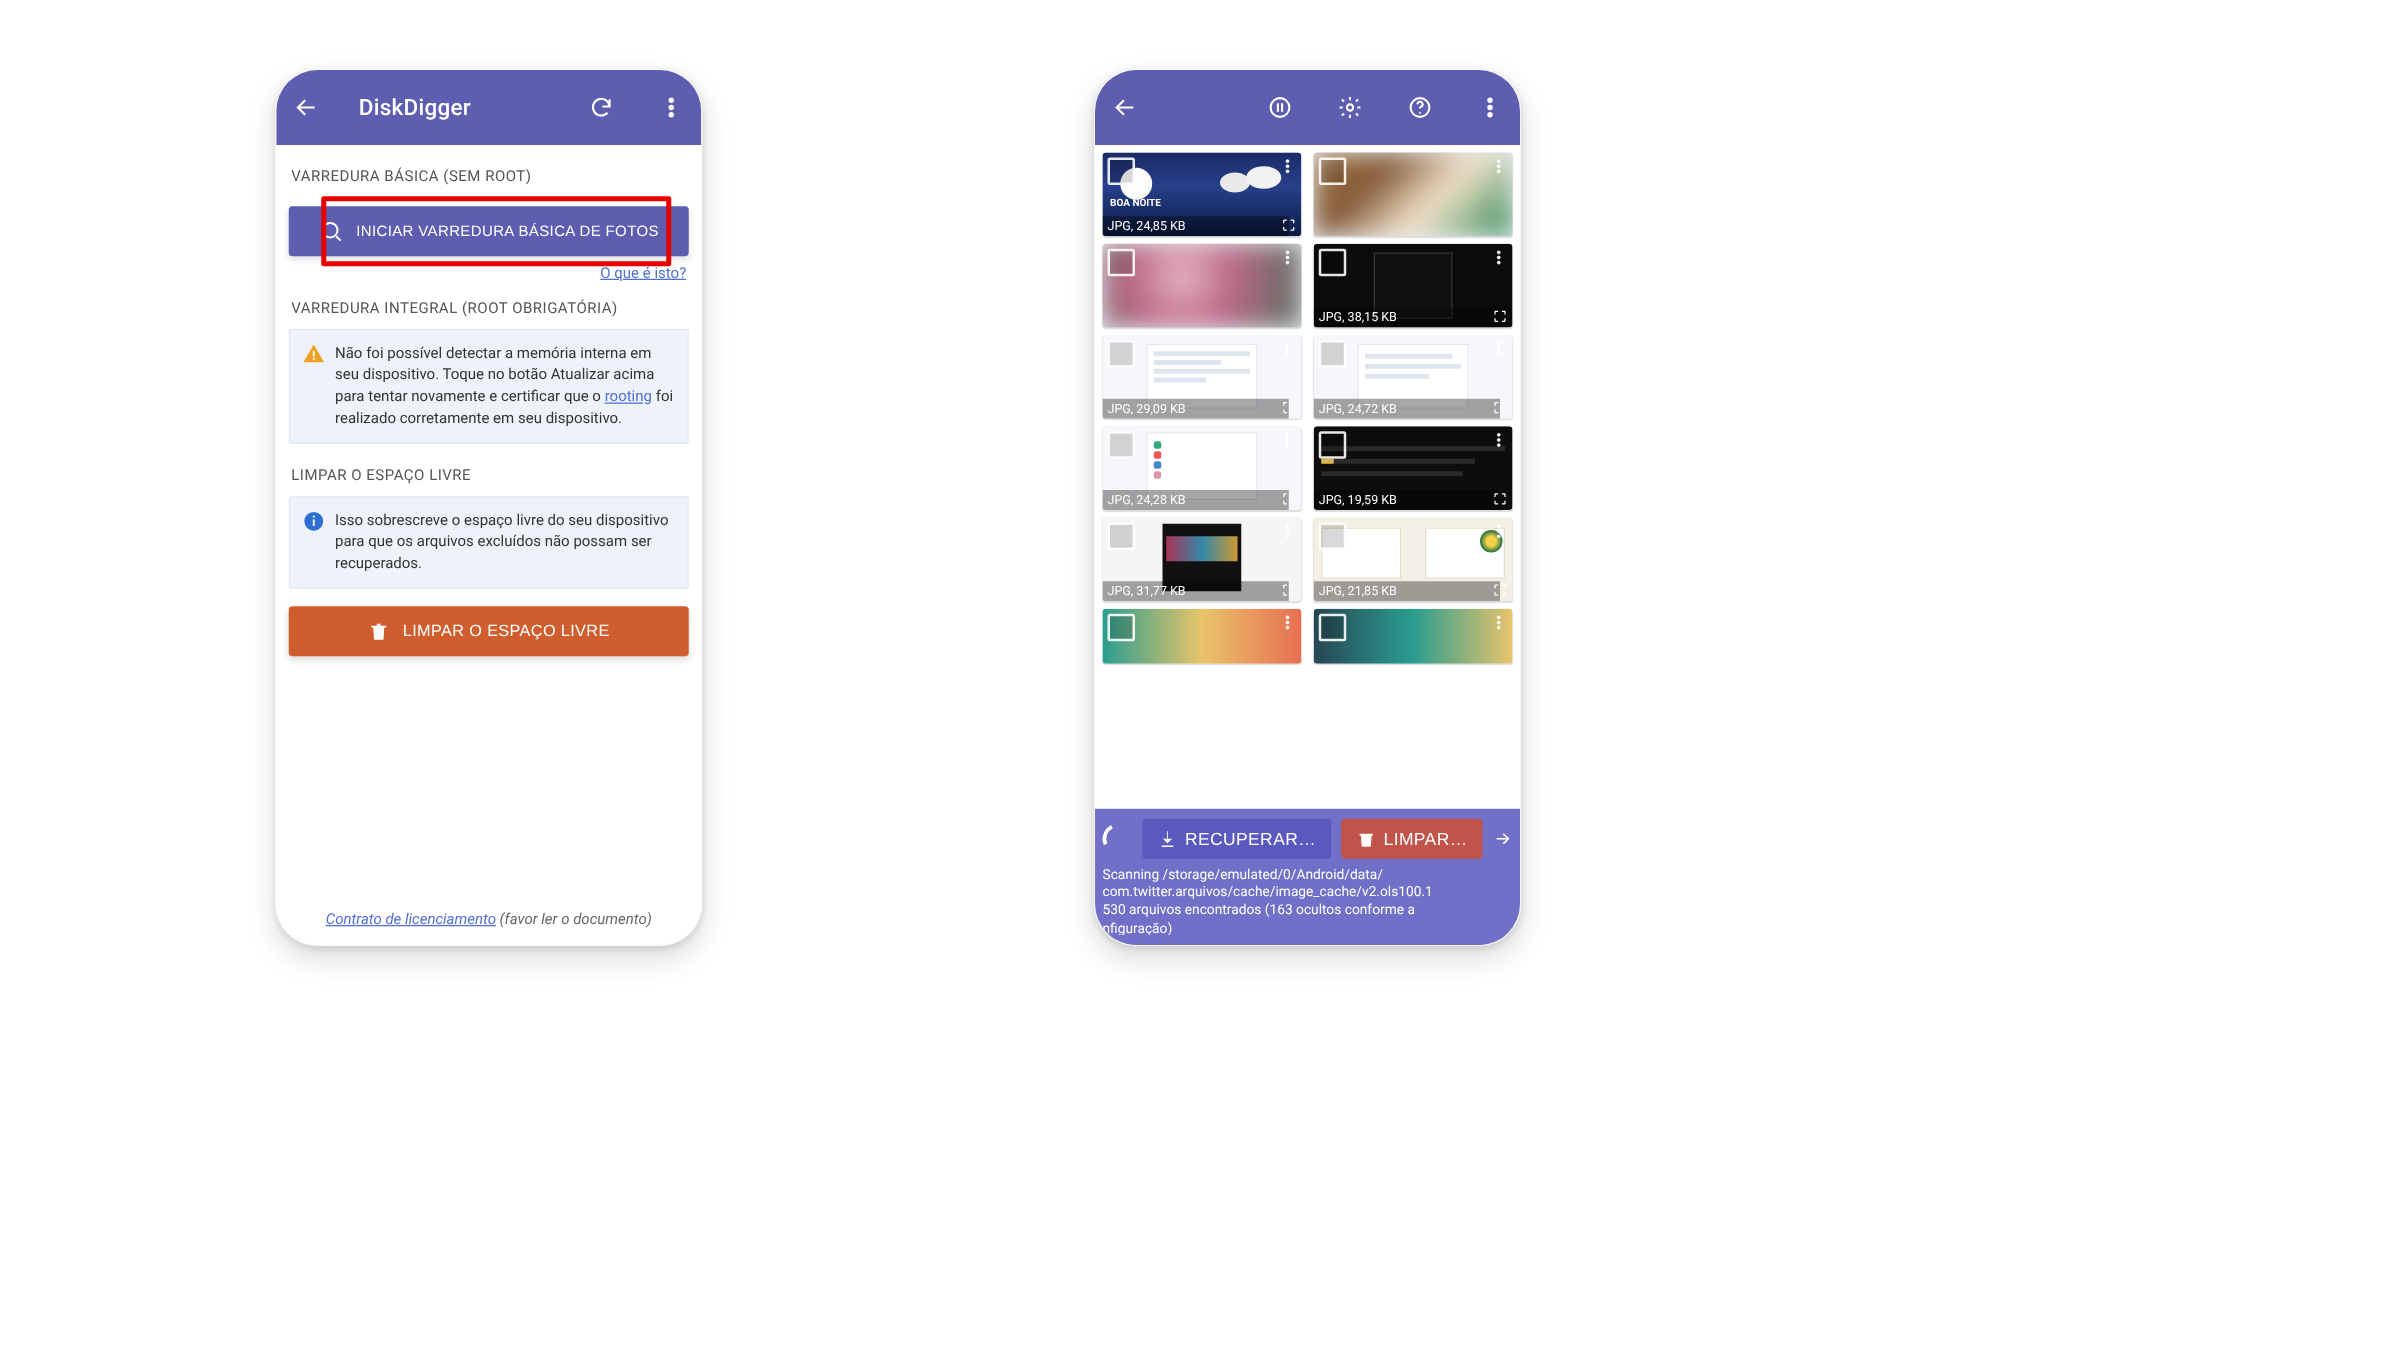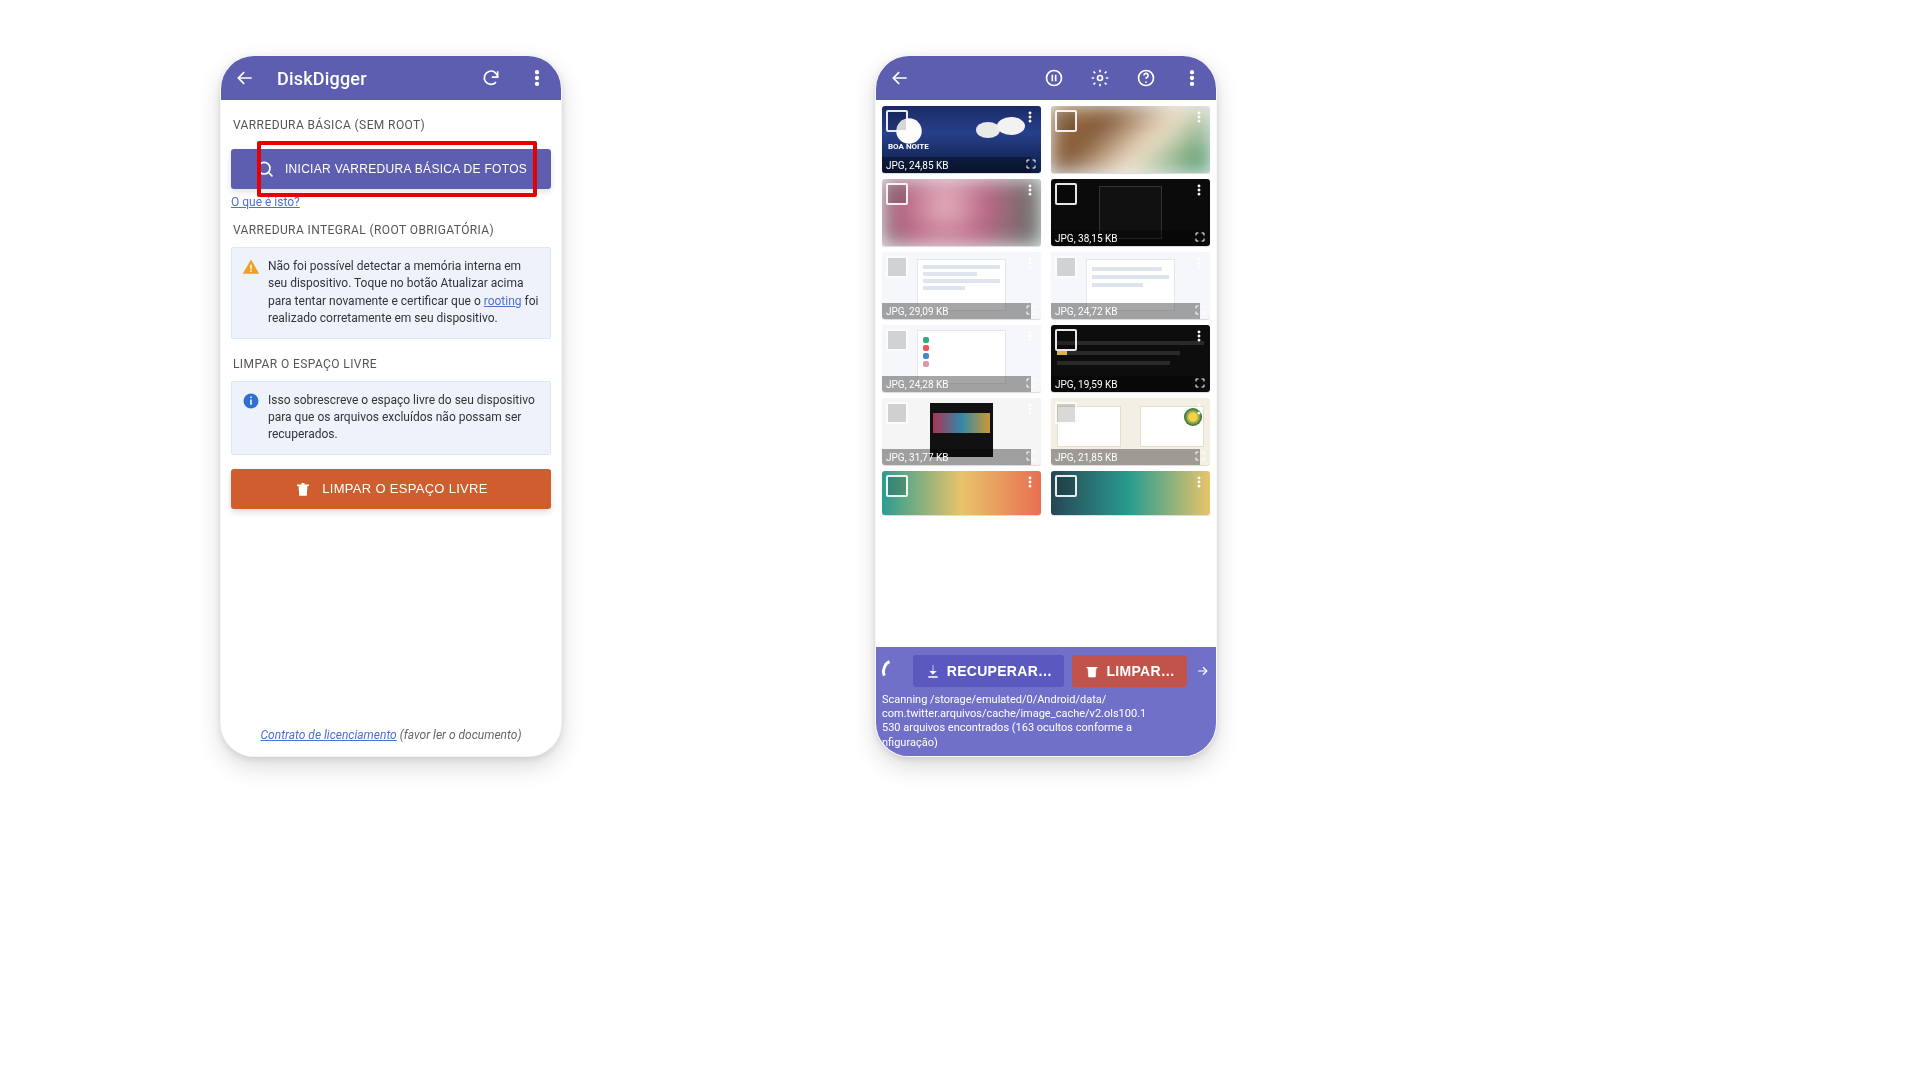--- a/index.html
+++ b/index.html
@@ -24,25 +24,25 @@
     background:#ffffff;
     box-shadow: 0 10px 24px rgba(0,0,0,0.14), 0 2px 6px rgba(0,0,0,0.10);
     overflow:hidden;
     border: 1px solid rgba(0,0,0,0.03);
   }
   .device-left { left:220px; top:55px; }
   .device-right { left:875px; top:55px; }
 
   
   .appbar {
-    height:44px;
+    height:60px;
     background: var(--brand);
     color:#fff;
     display:flex; align-items:center;
-    gap:18px;
+    gap:28px;
     padding:0 10px;
   }
   .appbar .title { font-size:18px; font-weight:500; letter-spacing:0.2px; }
   .appbar .spacer { flex:1; }
   .icon-btn {
     width:28px; height:28px; display:flex; align-items:center; justify-content:center;
     border-radius:6px; color:#fff;
   }
   .icon-btn svg { width:20px; height:20px; }
   .appbar svg { stroke:#fff; fill:none; stroke-width:2; }
@@ -63,21 +63,21 @@
     margin-top:17px;
   }
   .primary-btn svg { width:20px; height:20px; stroke:#fff; fill:none; stroke-width:2; }
 
   .highlight-red { position:relative; margin-top:4px; }
   .highlight-red::after {
     content:""; position:absolute; left:26px; right:14px; top:-8px; bottom:-8px;
     border:4px solid #e60000; border-radius:2px; pointer-events:none;
   }
 
-  .link-line { text-align:left; margin:6px 2px 2px 0; }
+  .link-line { text-align:right; margin:6px 2px 2px 0; }
   .small-link { color: var(--link); font-size:12px; text-decoration:underline; }
 
   .info-card {
     background: var(--info-bg);
     border:1px solid var(--info-border);
     border-radius:2px;
     padding:10px 10px 10px 10px;
     display:flex; gap:8px;
     font-size:12px; color:#333; line-height:1.45;
   }
@@ -143,21 +143,21 @@
     content:""; position:absolute; left:0; right:0; bottom:0; height:8px;
     background:#7170c8; border-bottom-left-radius:34px; border-bottom-right-radius:34px;
   }
   .bottom-actions { display:flex; align-items:center; gap:8px; margin-bottom:6px; }
   .spinner-arc {
     width:18px; height:18px; border:3px solid transparent; border-left-color:#fff; border-radius:50%;
     transform:rotate(20deg);
   }
   .pill-btn {
     border:none; border-radius:3px; height:32px; padding:16px 12px;
-    color:#fff; font-size:14px; font-weight:700; letter-spacing:0.3px;
+    color:#fff; font-size:14px; font-weight:400; letter-spacing:0.3px;
     display:inline-flex; align-items:center; gap:6px;
   }
   .pill-btn svg { width:16px; height:16px; fill:#fff; stroke:#fff; }
   .recuperar { background:#5a59bf; }
   .limpar { background:#c1534a; }
   .bottom-log { font-size:11px; line-height:1.3; color:#fff; }
   .bottom-log .line { display:block; white-space:nowrap; overflow:hidden; }
 </style>
 </head>
 <body>

